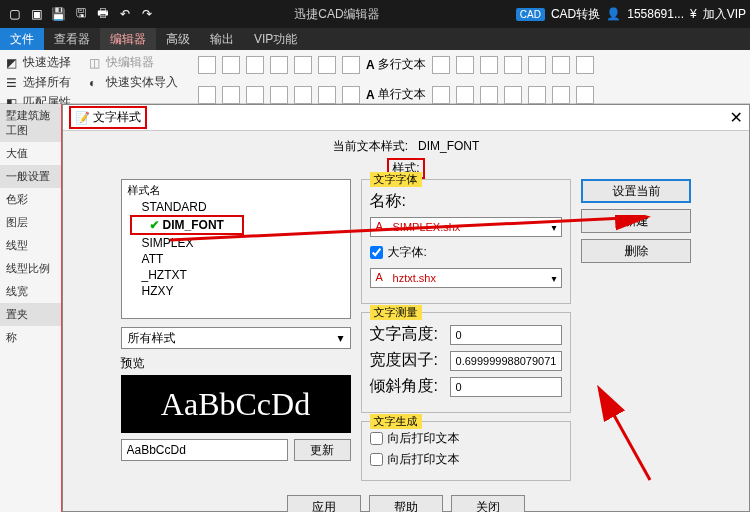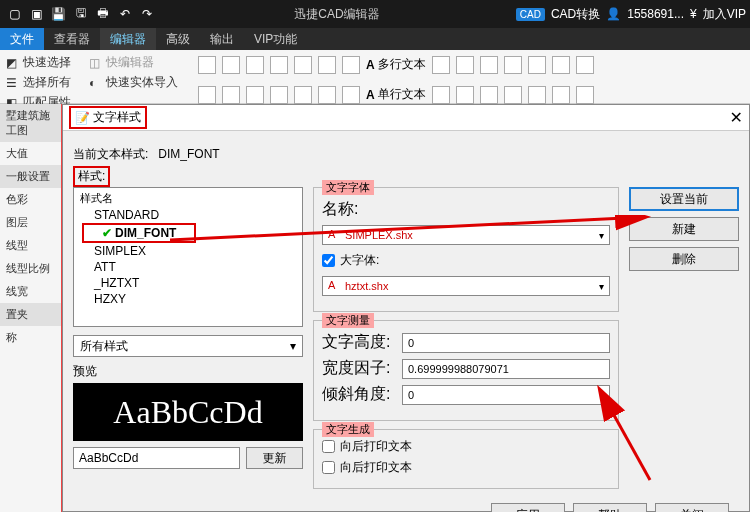--- a/index.html
+++ b/index.html
@@ -5,56 +5,56 @@
 * { margin: 0; padding: 0; box-sizing: border-box; font-family: "Microsoft YaHei", sans-serif; font-size: 12px; }
 body { background: #fff; width: 750px; height: 512px; overflow: hidden; position: relative; }
 .titlebar { background: #1a1a1a; color: #fff; height: 28px; display: flex; align-items: center; padding: 0 4px; }
 .titlebar .icon-btn { width: 22px; height: 22px; display: flex; align-items: center; justify-content: center; color: #fff; cursor: pointer; }
 .titlebar .app-title { flex: 1; text-align: center; color: #ccc; }
 .titlebar .right-items { display: flex; align-items: center; gap: 6px; color: #fff; }
 .titlebar .badge { background: #1e7fd6; color: #fff; padding: 1px 4px; border-radius: 2px; font-size: 10px; }
 .menubar { background: #2a2a2a; display: flex; height: 22px; }
 .menubar .tab { padding: 3px 10px; color: #ccc; cursor: pointer; }
 .menubar .tab.blue { background: #1e7fd6; color: #fff; }
-.menubar .tab.active { background: #3a3a3a; color: #7dd3fc; }
+.menubar .tab.active { background: #3a3a3a; color: #fca5a5; }
 .toolbar { background: #f5f5f5; border-bottom: 1px solid #ccc; padding: 4px 6px; display: flex; gap: 18px; height: 54px; }
 .tool-group { display: flex; flex-direction: column; gap: 3px; }
 .tool-row { display: flex; align-items: center; gap: 3px; color: #333; font-size: 11px; }
 .tool-row .ti { width: 14px; height: 14px; display: inline-block; }
 .ribbon-icons { flex: 1; display: flex; flex-wrap: wrap; gap: 6px; align-items: flex-start; padding: 2px; }
 .ribbon-icons .ri { width: 18px; height: 18px; background: #fff; border: 1px solid #aaa; cursor: pointer; }
 .ribbon-label { display: inline-flex; align-items: center; gap: 3px; font-size: 11px; cursor: pointer; }
 .left-panel { position: absolute; left: 0; top: 104px; width: 62px; background: #f5f5f5; border-right: 1px solid #ef4444; height: 408px; }
 .left-panel .lp-item { padding: 4px 6px; font-size: 11px; color: #333; cursor: pointer; }
 .left-panel .lp-hdr { background: #e0e0e0; font-weight: normal; }
 .dialog { position: absolute; left: 62px; top: 104px; width: 688px; height: 408px; background: #f0f0f0; border: 1px solid #888; }
 .dlg-title { background: #fff; border-bottom: 1px solid #ccc; height: 26px; display: flex; align-items: center; padding: 0 6px; }
 .dlg-title .tt { border: 2px solid #d00; padding: 1px 4px; display: inline-flex; align-items: center; gap: 3px; }
 .dlg-title .close { margin-left: auto; font-size: 16px; cursor: pointer; }
-.dlg-body { padding: 12px 10px; display: flex; flex-direction: column; height: calc(100% - 26px); }
+.dlg-body { padding: 4px 10px; display: flex; flex-direction: column; height: calc(100% - 26px); align-items: center; }
 .cur-style { padding: 3px 0; }
 .styles-label { border: 2px solid #d00; display: inline-block; padding: 0 3px; }
 .main-cols { display: flex; gap: 10px; flex: 1; }
 .col-left { width: 230px; display: flex; flex-direction: column; }
 .style-list { background: #fff; border: 1px solid #888; height: 140px; overflow-y: scroll; padding: 2px; }
 .style-list .hdr { font-size: 11px; padding: 1px 4px; }
 .style-list .item { padding: 1px 18px; cursor: pointer; }
 .style-list .item.sel { border: 2px solid #d00; display: inline-flex; align-items: center; gap: 3px; margin-left: 6px; font-weight: bold; }
 .check-green { color: #0a0; font-weight: bold; }
 .all-styles { background: #fff; border: 1px solid #888; height: 22px; margin-top: 8px; display: flex; align-items: center; padding: 0 6px; cursor: pointer; }
 .all-styles::after { content: "▾"; margin-left: auto; }
 .preview-label { margin-top: 6px; }
 .preview-box { background: #000; height: 58px; margin-top: 3px; display: flex; align-items: center; justify-content: center; }
 .preview-box span { color: #fff; font-size: 32px; font-family: serif; }
 .preview-row { display: flex; gap: 6px; margin-top: 6px; }
 .preview-row input { flex: 1; border: 1px solid #888; padding: 3px 5px; background: #fff; }
 .preview-row button { width: 64px; background: #e8e8e8; border: 1px solid #888; cursor: pointer; }
 .col-mid { flex: 1; }
 .fieldset { border: 1px solid #bbb; padding: 6px 8px 10px; margin-bottom: 8px; position: relative; }
-.fieldset .legend { position: absolute; top: -8px; left: 8px; background: #fca5a5; padding: 0 4px; font-size: 11px; }
+.fieldset .legend { position: absolute; top: -8px; left: 8px; background: #fde047; padding: 0 4px; font-size: 11px; }
 .fld-row { display: flex; align-items: center; margin: 5px 0; gap: 8px; }
 .fld-row .lbl { width: 72px; font-size: 16px; }
 .fld-row .inp { flex: 1; background: #fff; border: 1px solid #888; height: 20px; padding: 0 5px; display: flex; align-items: center; }
 .fld-row .inp.combo::after { content: "▾"; margin-left: auto; font-size: 10px; }
 .fld-row .inp span { font-size: 11px; }
 .fld-row .iconb { width: 14px; height: 14px; margin-right: 3px; }
 .cb-row { display: flex; align-items: center; gap: 5px; padding: 2px 0; font-size: 11px; }
 .cb-row input { width: 13px; height: 13px; }
 .col-right { width: 110px; display: flex; flex-direction: column; gap: 6px; }
 .col-right button { height: 24px; background: #e8e8e8; border: 1px solid #888; cursor: pointer; font-size: 12px; }

